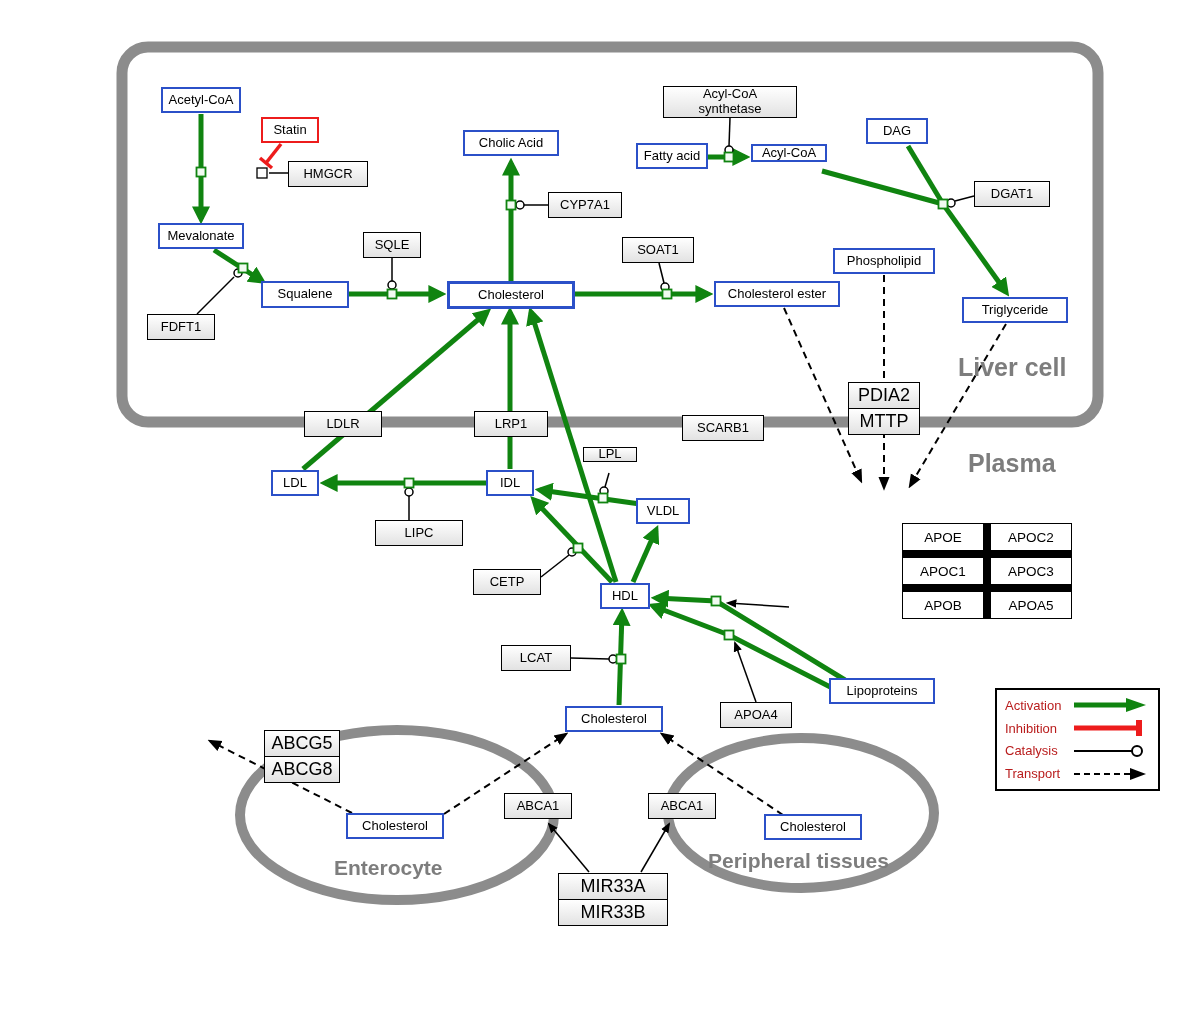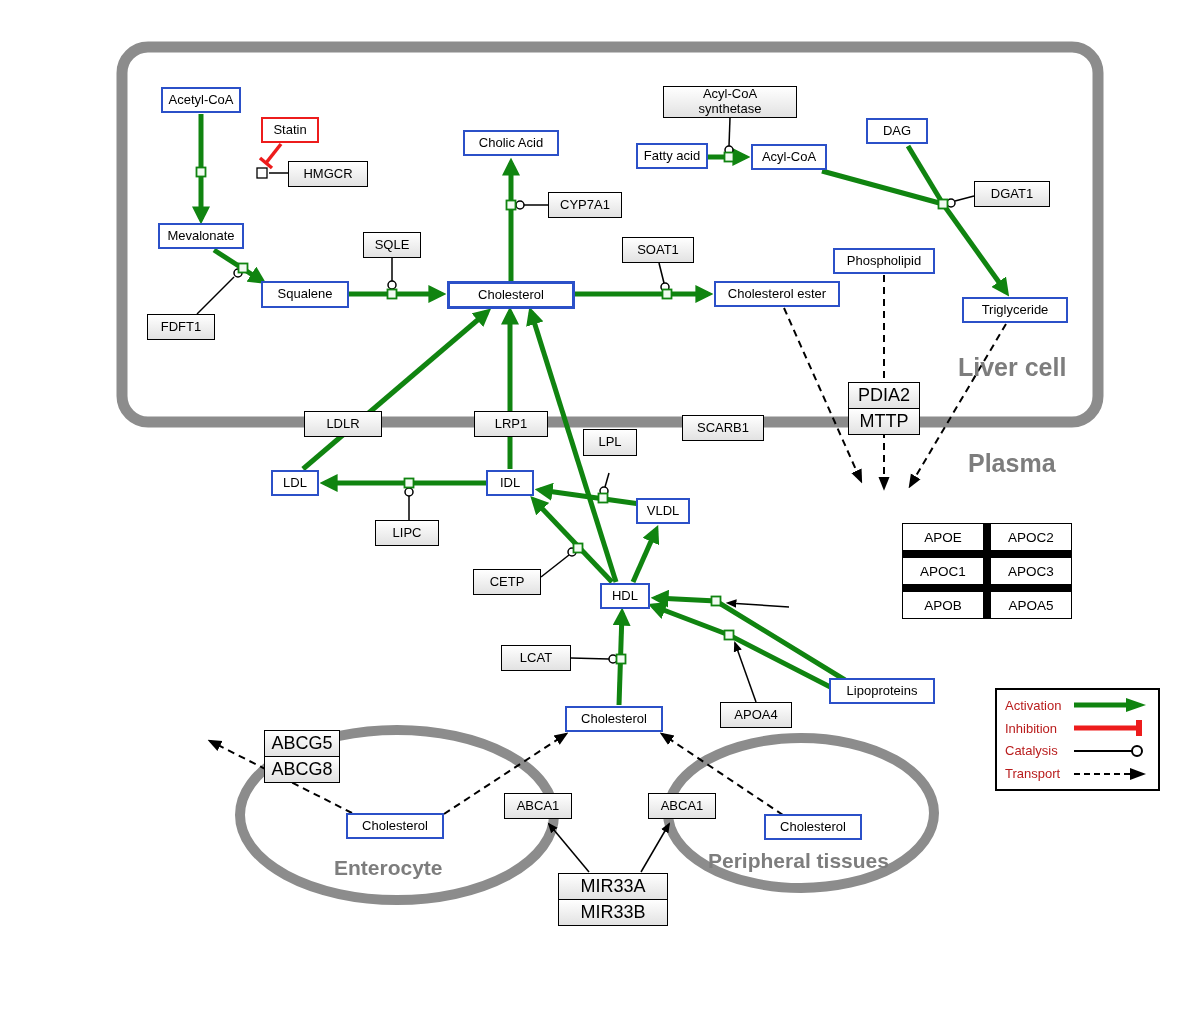--- a/index.html
+++ b/index.html
@@ -148,38 +148,38 @@
   <div class="node enz" style="left:147px;top:314px;width:68px;height:26px">FDFT1</div>
   <div class="node met" style="left:261px;top:281px;width:88px;height:27px">Squalene</div>
   <div class="node enz" style="left:363px;top:232px;width:58px;height:26px">SQLE</div>
   <div class="node met met-strong" style="left:447px;top:281px;width:128px;height:28px">Cholesterol</div>
   <div class="node met" style="left:463px;top:130px;width:96px;height:26px">Cholic Acid</div>
   <div class="node enz" style="left:548px;top:192px;width:74px;height:26px">CYP7A1</div>
   <div class="node enz" style="left:622px;top:237px;width:72px;height:26px">SOAT1</div>
   <div class="node met" style="left:714px;top:281px;width:126px;height:26px">Cholesterol ester</div>
   <div class="node enz" style="left:663px;top:86px;width:134px;height:32px;padding:0 14px">Acyl-CoA synthetase</div>
   <div class="node met" style="left:636px;top:143px;width:72px;height:26px">Fatty acid</div>
-  <div class="node met" style="left:751px;top:144px;width:76px;height:26px">Acyl-CoA</div>
+  <div class="node met" style="left:751px;top:144px;width:76px;height:18px">Acyl-CoA</div>
   <div class="node met" style="left:866px;top:118px;width:62px;height:26px">DAG</div>
   <div class="node enz" style="left:974px;top:181px;width:76px;height:26px">DGAT1</div>
   <div class="node met" style="left:833px;top:248px;width:102px;height:26px">Phospholipid</div>
   <div class="node met" style="left:962px;top:297px;width:106px;height:26px">Triglyceride</div>
 
   <div class="node enz" style="left:304px;top:411px;width:78px;height:26px">LDLR</div>
   <div class="node enz" style="left:474px;top:411px;width:74px;height:26px">LRP1</div>
   <div class="node enz" style="left:682px;top:415px;width:82px;height:26px">SCARB1</div>
   <div class="stack" style="left:848px;top:382px;width:72px">
     <div class="cell" style="height:25px">PDIA2</div>
     <div class="cell" style="height:25px">MTTP</div>
   </div>
 
   <div class="node met" style="left:271px;top:470px;width:48px;height:26px">LDL</div>
   <div class="node met" style="left:486px;top:470px;width:48px;height:26px">IDL</div>
-  <div class="node enz" style="left:375px;top:520px;width:64px;height:26px">LIPC</div>
-  <div class="node enz" style="left:583px;top:429px;width:54px;height:27px">LPL</div>
+  <div class="node enz" style="left:375px;top:520px;width:88px;height:26px">LIPC</div>
+  <div class="node enz" style="left:583px;top:447px;width:54px;height:15px">LPL</div>
   <div class="node met" style="left:636px;top:498px;width:54px;height:26px">VLDL</div>
   <div class="node enz" style="left:473px;top:569px;width:68px;height:26px">CETP</div>
   <div class="node met" style="left:600px;top:583px;width:50px;height:26px">HDL</div>
   <div class="node enz" style="left:501px;top:645px;width:70px;height:26px">LCAT</div>
   <div class="node enz" style="left:720px;top:702px;width:72px;height:26px">APOA4</div>
   <div class="node met" style="left:829px;top:678px;width:106px;height:26px">Lipoproteins</div>
 
 
   <div class="apo-table" style="left:902px;top:523px">
     <div class="cell">APOE</div>

